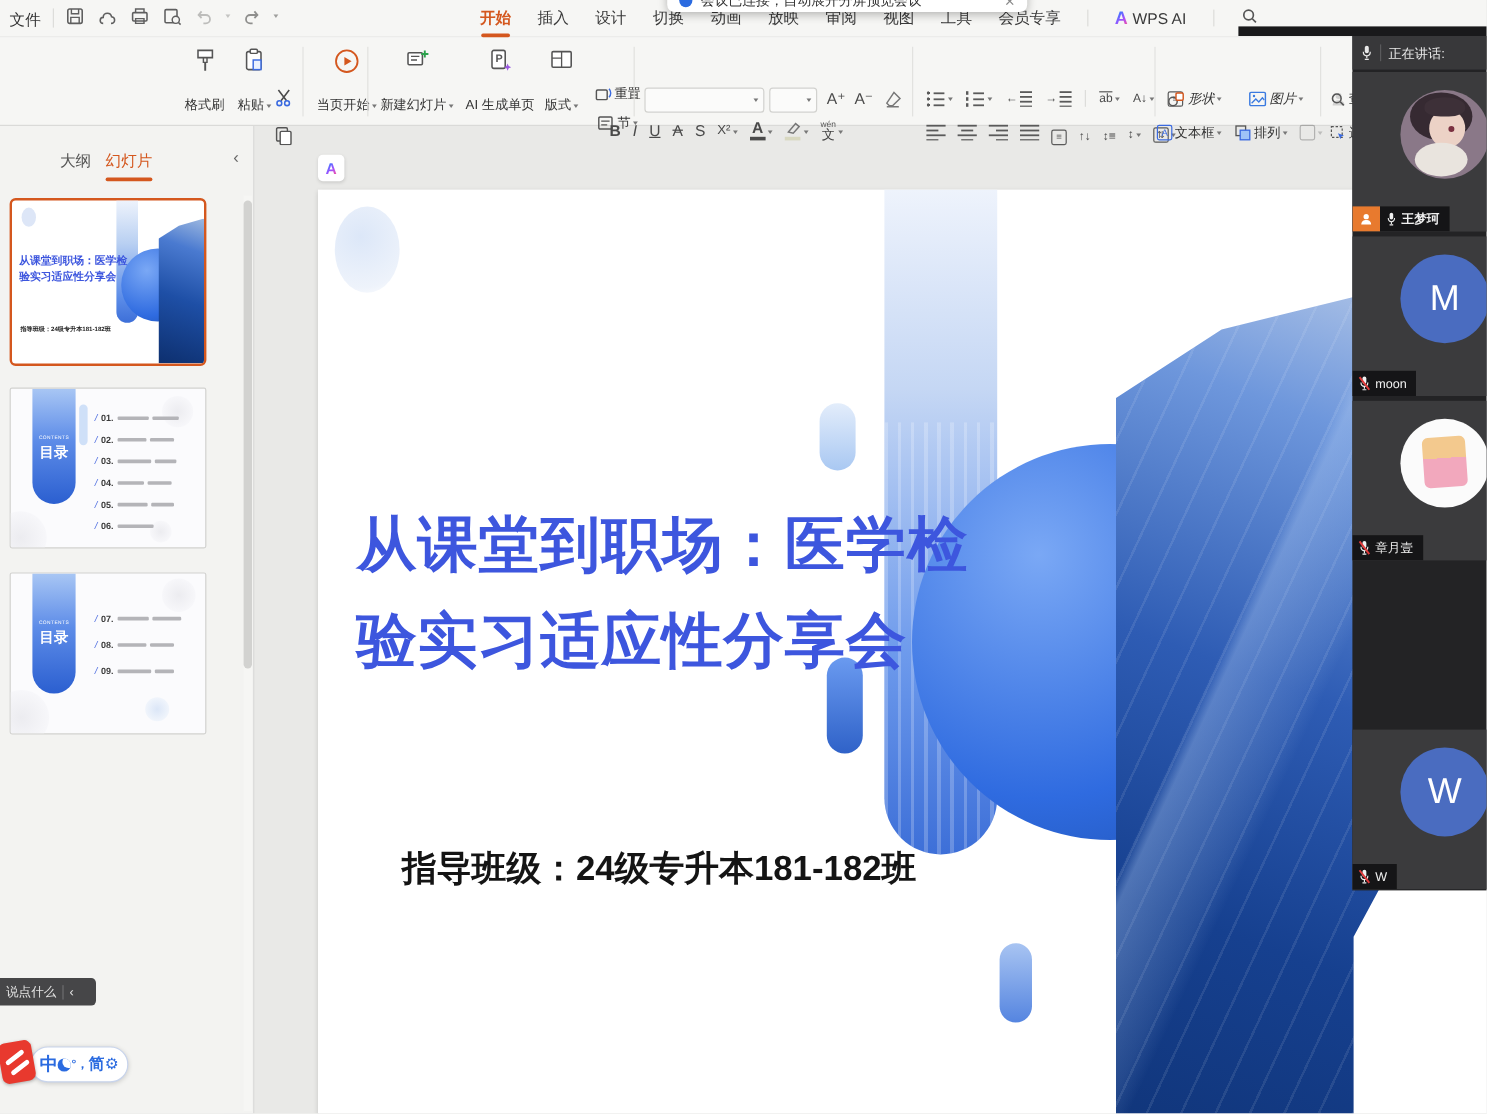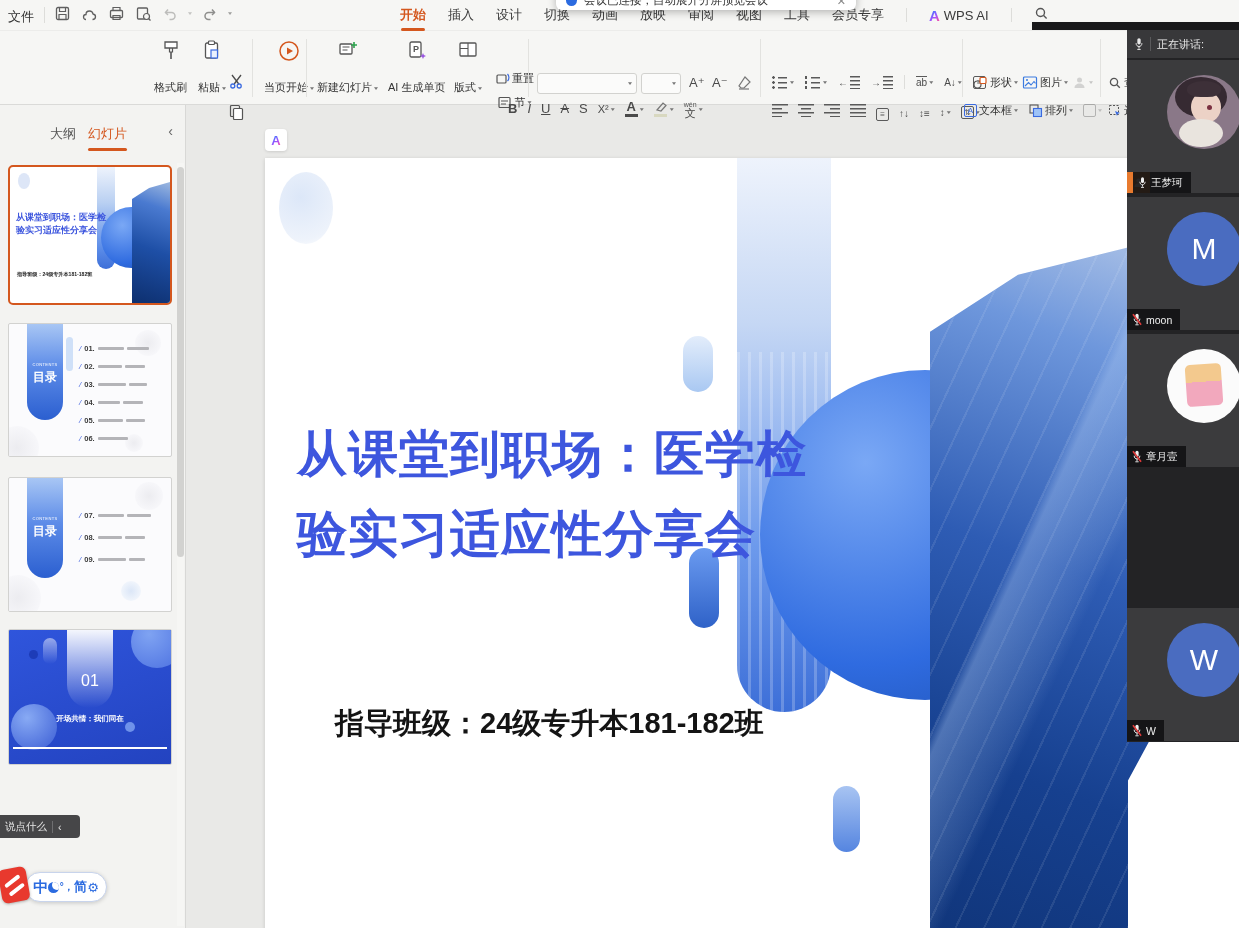--- a/index.html
+++ b/index.html
@@ -50,21 +50,21 @@
 .ic-al {background-image:linear-gradient(#5a5a5a,#5a5a5a),linear-gradient(#5a5a5a,#5a5a5a),linear-gradient(#5a5a5a,#5a5a5a),linear-gradient(#5a5a5a,#5a5a5a); background-size:16px 1.5px,10px 1.5px,16px 1.5px,10px 1.5px;}
 .al-l {background-position:0 1px,0 5px,0 9px,0 13px;}
 .al-c {background-position:0 1px,3px 5px,0 9px,3px 13px;}
 .al-r {background-position:0 1px,6px 5px,0 9px,6px 13px;}
 .al-j {background-size:16px 1.5px,16px 1.5px,16px 1.5px,16px 1.5px; background-position:0 1px,0 5px,0 9px,0 13px;}
 .ic-box {width:13px; height:13px; border:1.3px solid #5a5a5a; border-radius:2px; display:inline-flex; align-items:center; justify-content:center; font-size:8px; color:#5a5a5a;}
 .tinytxt {font-size:10px; color:#4a4a4a;}
 .grayed {opacity:.38;}
 
 
-.sidebar {position:absolute; left:0; top:105px; width:186px; bottom:0; background:#f3f3f1; border-right:1px solid #d8d8d6; z-index:5;}
+.sidebar {position:absolute; left:0; top:105px; width:212px; bottom:0; background:#f3f3f1; border-right:1px solid #d8d8d6; z-index:5;}
 .side-tabs {position:relative; height:58px;}
 .side-tab {position:absolute; top:20px; font-size:13px; color:#555; cursor:pointer;}
 .side-tab.active {color:#d4571e;}
 .side-tab.active::after {content:""; position:absolute; left:0; right:0; bottom:-8px; height:3px; border-radius:2px; background:#d4571e;}
 .side-collapse {position:absolute; right:12px; top:18px; font-size:14px; color:#666; cursor:pointer;}
 .thumb {position:absolute; left:8px; width:164px; background:#fff; border:1px solid #d2d2d0; border-radius:2px; overflow:hidden; cursor:pointer;}
 .thumb.selected {border:2px solid #d4571e; border-radius:5px;}
 .scrolltrack {position:absolute; right:1px; top:58px; width:7px; bottom:2px; background:#f6f6f4;}
 .scrollthumb {position:absolute; left:0; top:4px; width:7px; height:390px; background:#d2d2d0; border-radius:4px; cursor:pointer;}
 
@@ -131,21 +131,21 @@
 .tile {position:absolute; left:0; width:112px; height:133px; background:#3b3b3d; overflow:hidden; cursor:pointer;}
 .avatar {position:absolute; left:40px; top:15px; width:74px; height:74px; border-radius:50%;}
 .avatar.letter {background:#4a6cc0; display:flex; align-items:center; justify-content:center; color:#fff; font-size:30px;}
 .av-girl {background:#8a7888;}
 .av-girl i {position:absolute; border-radius:50%; display:block;}
 .av-food {background:#fbfbfb;}
 .food-box {position:absolute; left:19px; top:15px; width:36px; height:42px; border-radius:5px; transform:rotate(-4deg); background:linear-gradient(180deg,#f3c98e 0 42%,#f2a8bd 42%);}
 .av-photo {background:linear-gradient(125deg,#d8d4d0 0%,#b8b2aa 30%,#5f574e 58%,#2e2922 82%);}
 .av-photo::after {content:""; position:absolute; right:12px; bottom:10px; width:22px; height:18px; border-radius:40%; background:radial-gradient(circle,#d9a31f,rgba(217,163,31,0) 75%);}
 .name-tag {position:absolute; left:0; bottom:0; height:21px; background:rgba(18,18,20,.92); display:flex; align-items:center; gap:4px; padding:0 8px 0 5px; color:#f0f0f0; font-size:10.5px; max-width:100%; white-space:nowrap;}
-.name-tag.shift {left:6px;}
+.name-tag.shift {left:23px;font-weight:bold;}
 .host-badge {position:absolute; left:0; bottom:0; width:23px; height:21px; background:#e87a2e; display:flex; align-items:center; justify-content:center;}
 
 
 .chat-bar {position:absolute; left:0; top:815px; width:80px; height:23px; background:rgba(45,45,48,.88); border-radius:0 4px 4px 0; display:flex; align-items:center; gap:5px; padding:0 5px; z-index:40; color:#e4e4e4; font-size:10.5px; cursor:text;}
 .cb-sep {width:1px; height:12px; background:#6e6e70;}
 .ime-logo {position:absolute; left:0; top:868px; width:28px; height:34px; background:#e8392e; border-radius:6px; transform:rotate(-10deg); z-index:42; box-shadow:0 1px 3px rgba(0,0,0,.3); overflow:hidden; cursor:pointer;}
 .ime-logo::before, .ime-logo::after {content:""; position:absolute; width:18px; height:4px; background:#fff; border-radius:2px; transform:rotate(-28deg);}
 .ime-logo::before {left:4px; top:11px;}
 .ime-logo::after {left:7px; top:20px;}
 .ime-bar {position:absolute; left:25px; top:872px; width:82px; height:30px; background:#fff; border:1px solid #c8d4ec; border-radius:15px; box-shadow:0 1px 4px rgba(0,0,0,.18); display:flex; align-items:center; justify-content:space-around; padding:0 7px; z-index:41; color:#2b6be0;}
@@ -407,21 +407,21 @@
           <span class="tinytxt">↕</span>
           <span class="caret">▾</span>
         </span>
       <span class="smallbtn">
           <span class="ic-box">⇅</span>
           <span class="caret">▾</span>
         </span>
     </div>
     <div class="rsep" style="left:962px;"></div>
 
-    <div style="position:absolute; left:972px; top:44px; display:flex; gap:4px; align-items:flex-end;">
+    <div style="position:absolute; left:972px; top:44px; display:flex; gap:22px; align-items:flex-end;font-style:italic;">
       <span class="smallbtn">
           <svg width="16" height="15" viewBox="0 0 16 15">
             <circle cx="5.5" cy="9.5" r="3.5" fill="none" stroke="#555" stroke-width="1.2"></circle>
             <rect x="8" y="2.5" width="6" height="6" rx="1" fill="#fff" stroke="#d4571e" stroke-width="1.2"></rect>
           </svg>
           <span class="smalllabel">形状</span>
           <span class="caret">▾</span>
         </span>
       <span class="smallbtn">
           <svg width="16" height="15" viewBox="0 0 16 15">
@@ -566,32 +566,20 @@
           <span class="toc-bar" style="width:20px;"></span>
         </div>
       <div class="toc-row" style="top:77px;">
           <span class="toc-slash">/</span>
           <span class="toc-num">09.</span>
           <span class="toc-bar" style="width:28px;"></span>
           <span class="toc-bar" style="width:16px;"></span>
         </div>
     </div>
 
-    <div class="thumb t4" style="top:524px; height:136px;">
-      <span class="t4-dot" style="left:20px; top:20px; width:9px; height:9px; background:#1d3cb8;"></span>
-      <span class="t4-dot" style="right:-12px; top:-14px; width:52px; height:52px; background:radial-gradient(circle at 35% 35%,#7fa3f2,#4a6fe0);"></span>
-      <span class="t4-dot" style="left:2px; bottom:14px; width:46px; height:46px; background:radial-gradient(circle at 35% 30%,#88aaf4,#3a5cd4);"></span>
-      <span class="t4-dot" style="right:36px; bottom:32px; width:10px; height:10px; background:#6f92ea;"></span>
-      <span class="t4-dot" style="left:34px; top:8px; width:14px; height:26px; border-radius:8px; background:linear-gradient(180deg,rgba(255,255,255,.5),rgba(255,255,255,0));"></span>
-      <div class="t4-cap">
-          <div class="t4-num">01</div>
-        </div>
-      <div class="t4-caption">开场共情：我们同在</div>
-      <div class="t4-line"></div>
-    </div>
 
 
     <div class="scrolltrack">
       <div class="scrollthumb"></div>
     </div>
   </div>
 
   <div class="main">
     <div class="wps-chip">
         <span class="grad-a" style="font-size:13px;">A</span>

